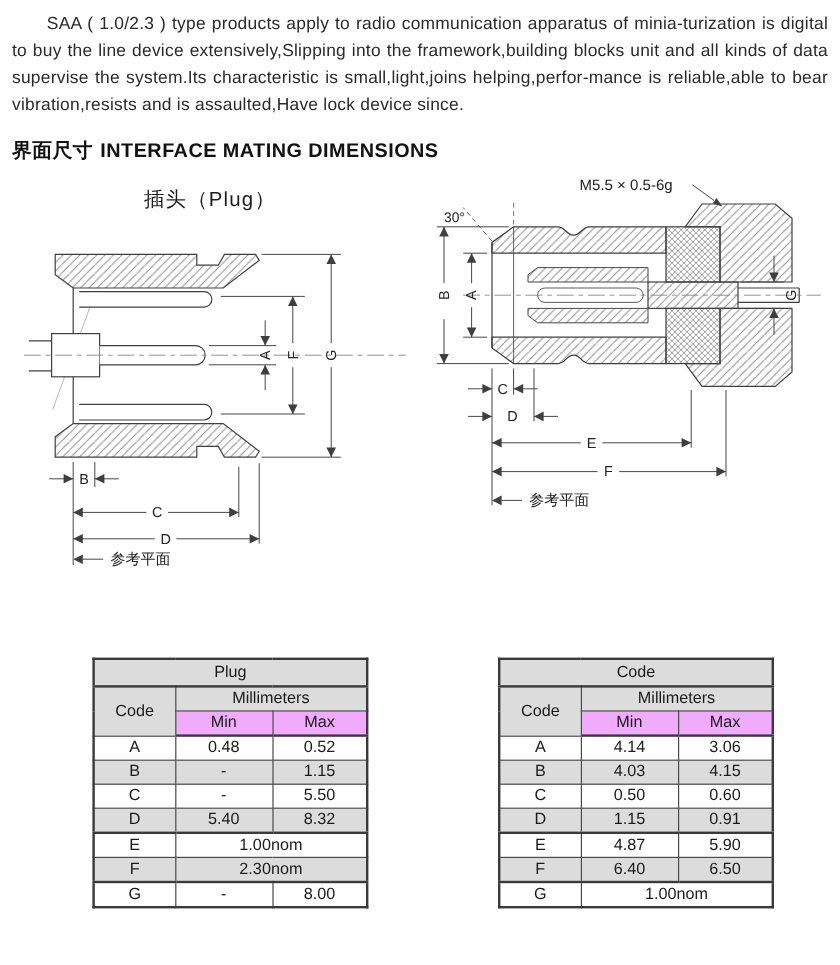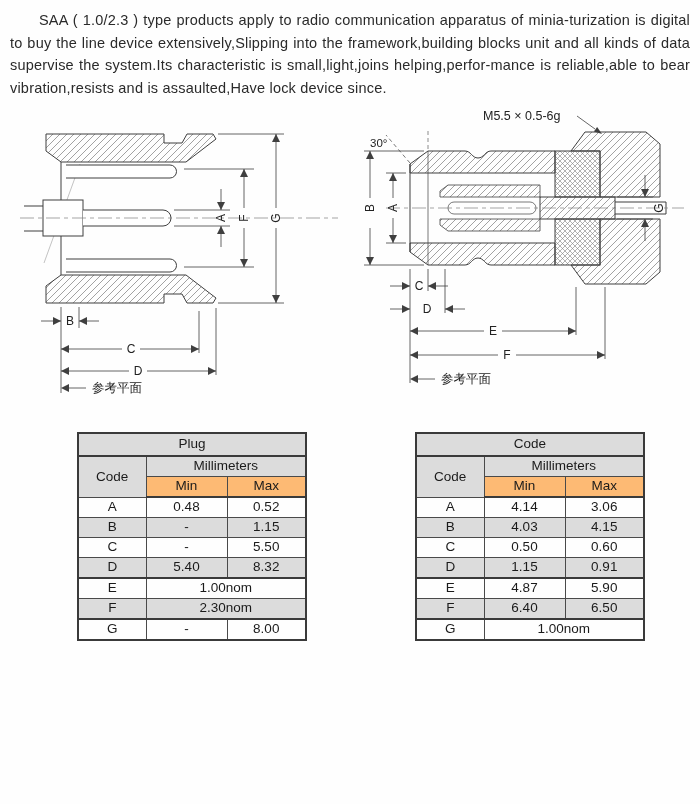--- a/index.html
+++ b/index.html
@@ -29,48 +29,52 @@
   }
   .section-heading .en { margin-left:6px; }
   .diagrams { display:flex; margin-top:2px; }
   .diagram-col { width:350px; }
   .diagram-title {
     text-align:center; font-size:17px; color:#1c1c1c;
     margin-top:16px; height:24px; letter-spacing:1px;
   }
   .diagram-title.jack-t { padding-right:56px; }
   svg text { font-family:"Liberation Sans","DejaVu Sans",sans-serif; fill:#222; }
-  .tables-row { display:flex; margin-top:26px; padding-left:77px; }
+  .tables-row { display:flex; margin-top:64px; padding-left:77px; }
   .table-gap { width:108px; }
   table.spec {
     border-collapse:collapse; border:2px solid #3a3a3a;
     font-size:13.5px; color:#1b1b1b; table-layout:fixed;
   }
   table.spec td {
     border:1px solid #4a4a4a; text-align:center;
     height:19px; padding:0; line-height:1.05;
   }
   table.spec tr.t-title td { background:#dcdcdc; height:21px; border-bottom:2px solid #3a3a3a; }
   table.spec tr.t-unit td { background:#dcdcdc; }
-  table.spec tr.t-minmax td { background:#fdba74; border-bottom:2px solid #3a3a3a; }
+  table.spec tr.t-minmax td { background:#f0abfc; border-bottom:2px solid #3a3a3a; }
   table.spec td.code-cell { background:#fff; }
   table.spec tr.shade td { background:#dcdcdc; }
   table.spec tr.thick td { border-bottom:2px solid #3a3a3a; }
 </style>
 </head>
 <body>
 
 <div class="page">
 
   <p class="en-para">SAA ( 1.0/2.3 ) type products apply to radio communication apparatus of minia-turization is digital to buy the line device extensively,Slipping into the framework,building blocks unit and all kinds of data supervise the system.Its characteristic is small,light,joins helping,perfor-mance is reliable,able to bear vibration,resists and is assaulted,Have lock device since.</p>
 
+  <div class="section-heading">
+    <span class="zh">界面尺寸</span><span class="en">INTERFACE MATING DIMENSIONS</span>
+  </div>
 
   <div class="diagrams">
 
     <div class="diagram-col">
+      <div class="diagram-title">插头（Plug）</div>
       <svg width="330" height="305" viewBox="0 0 330 305" style="margin-left:16px; display:block;">
         <defs>
           <pattern id="pH" patternUnits="userSpaceOnUse" width="7" height="7">
             <path d="M0,7 L7,0" stroke="#8a8a8a" stroke-width="0.8"></path>
           </pattern>
         </defs>
 
         <g stroke="#3f3f3f" stroke-width="1" fill="none">
           <path d="M30,33 H148 V42 H166 L171,33 H197 L200,38 L170,61 H45 L30,50 Z" fill="url(#pH)"></path>
           <path d="M30,202 H148 V193 H166 L171,202 H197 L200,197 L170,174 H45 L30,185 Z" fill="url(#pH)"></path>

